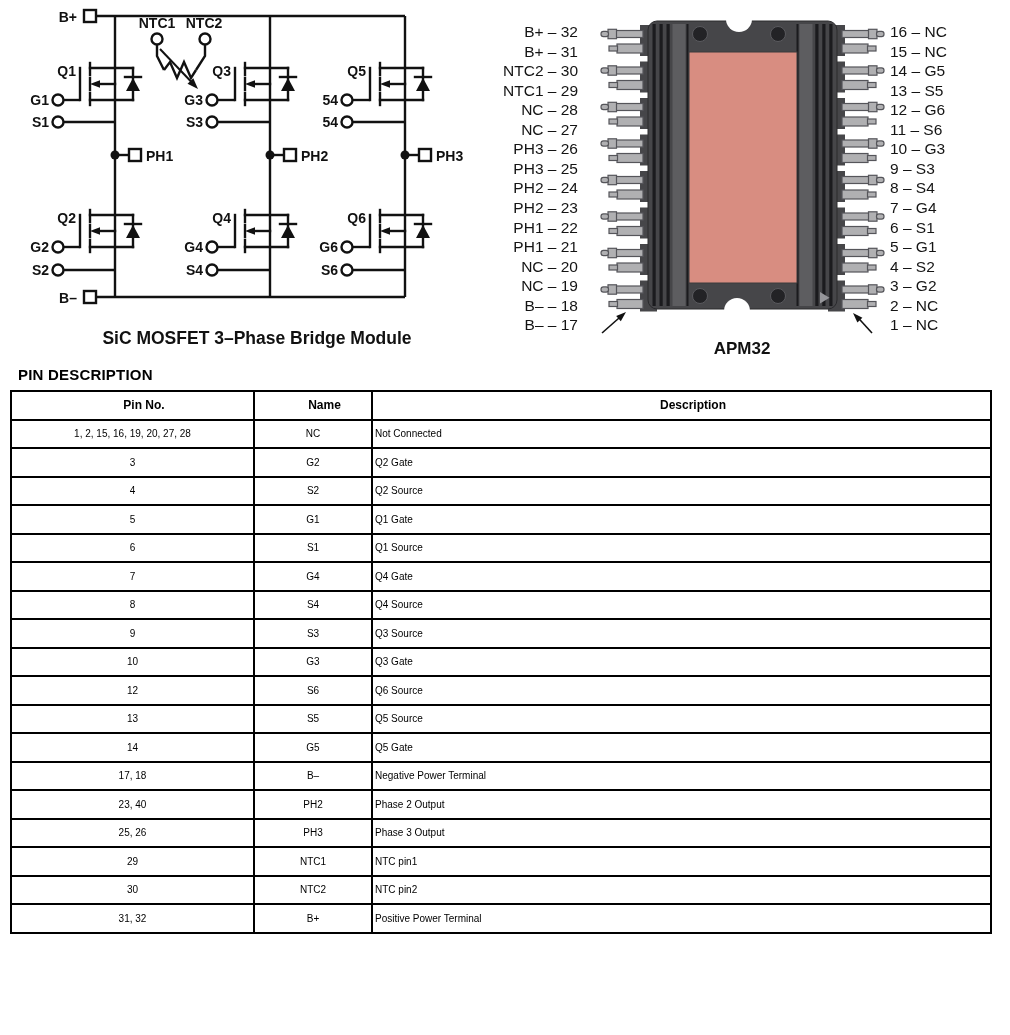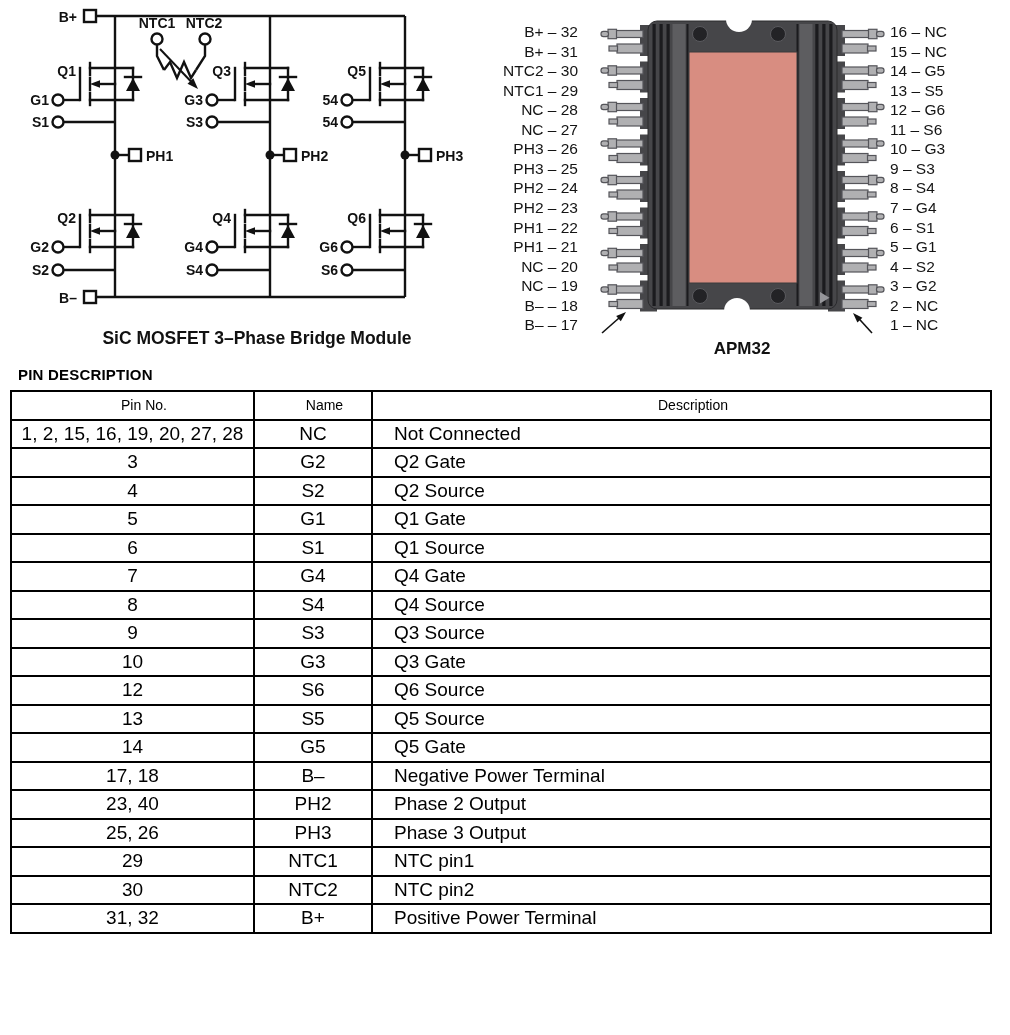--- a/index.html
+++ b/index.html
@@ -7,23 +7,23 @@
   .page{position:relative;width:1010px;height:1035px;background:#fff;overflow:hidden;}
   .sch-svg{position:absolute;left:0;top:0;}
   .pkg-svg{position:absolute;left:495px;top:5px;}
   .sch-label{font-family:"Liberation Sans",sans-serif;font-weight:bold;font-size:14px;fill:#111;}
   .sch-title{font-family:"Liberation Sans",sans-serif;font-weight:bold;font-size:17.5px;fill:#111;}
   .pkg-label{font-family:"Liberation Sans",sans-serif;font-size:15.5px;fill:#141414;}
   .pkg-name{font-family:"Liberation Sans",sans-serif;font-weight:bold;font-size:17px;fill:#111;}
   .heading{position:absolute;left:18px;top:366px;font-weight:bold;font-size:15px;color:#000;letter-spacing:.2px;}
   table.pintable{position:absolute;left:10px;top:390px;width:980px;border-collapse:collapse;table-layout:fixed;}
   table.pintable th, table.pintable td{border:2px solid #000;height:26.5px;padding:0 2px;color:#000;overflow:hidden;white-space:nowrap;}
-  table.pintable th{font-size:14px;font-weight:normal;text-align:center;padding-left:25px;}
-  table.pintable td{font-size:19px;text-align:center;margin-left:7px;}
-  table.pintable td.desc{text-align:left;padding-left:21px;}
+  table.pintable th{font-size:12px;font-weight:bold;text-align:center;padding-left:25px;}
+  table.pintable td{font-size:10px;text-align:center;margin-left:7px;}
+  table.pintable td.desc{text-align:left;padding-left:2px;}
   col.c1{width:243px;} col.c2{width:118px;} col.c3{width:619px;}
 </style>
 </head>
 <body>
 
 <div class="page">
 
   <svg class="sch-svg" width="500" height="368" viewBox="0 0 500 368">
     <defs>
       <g id="fet" stroke="#111" stroke-width="2.4" fill="none" stroke-linecap="square">

